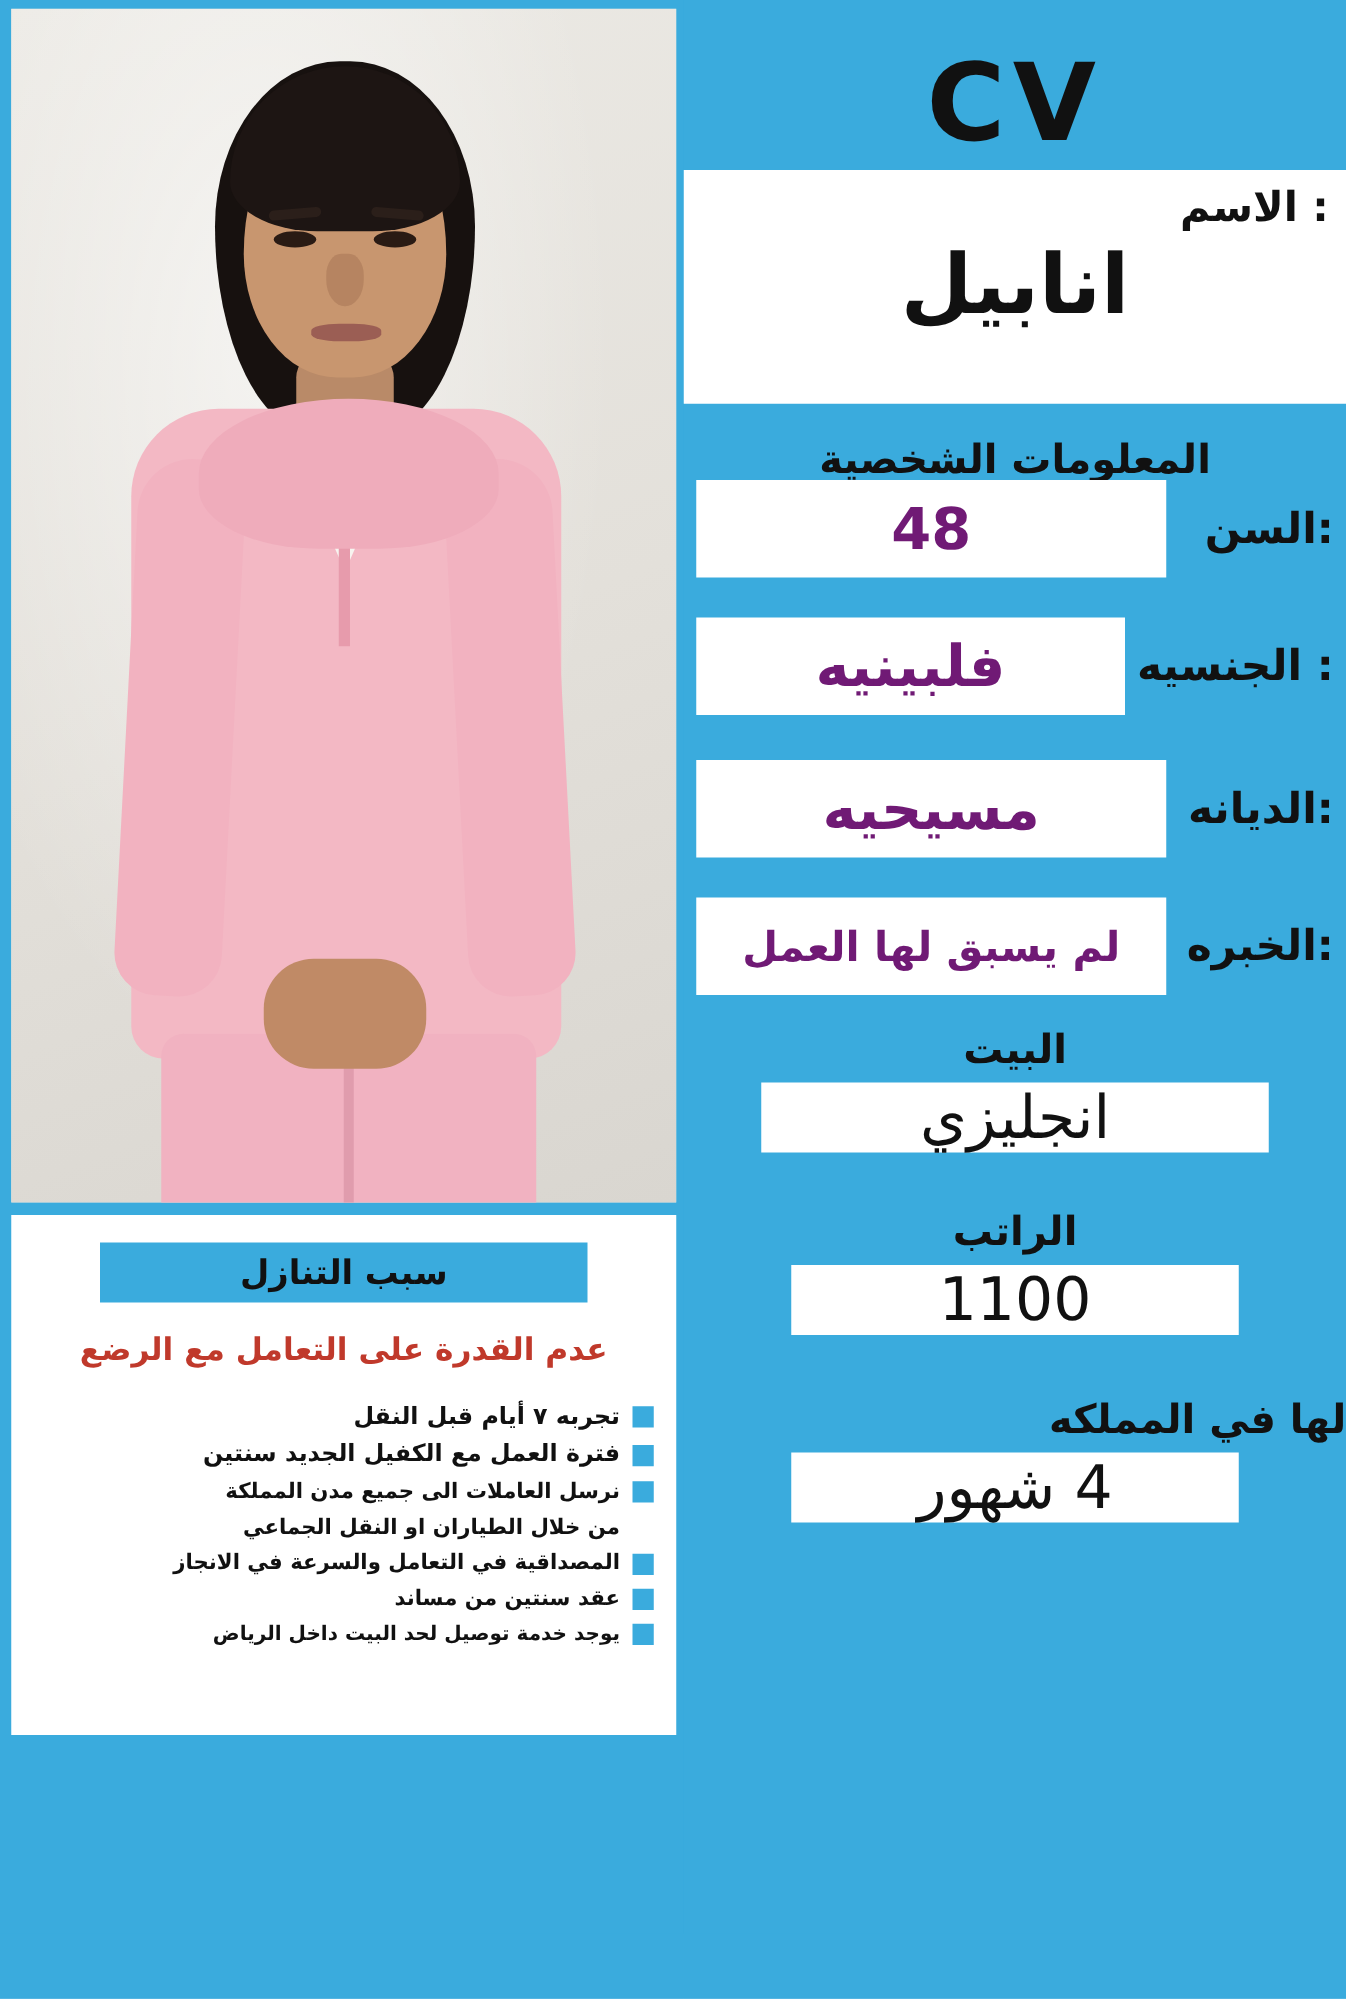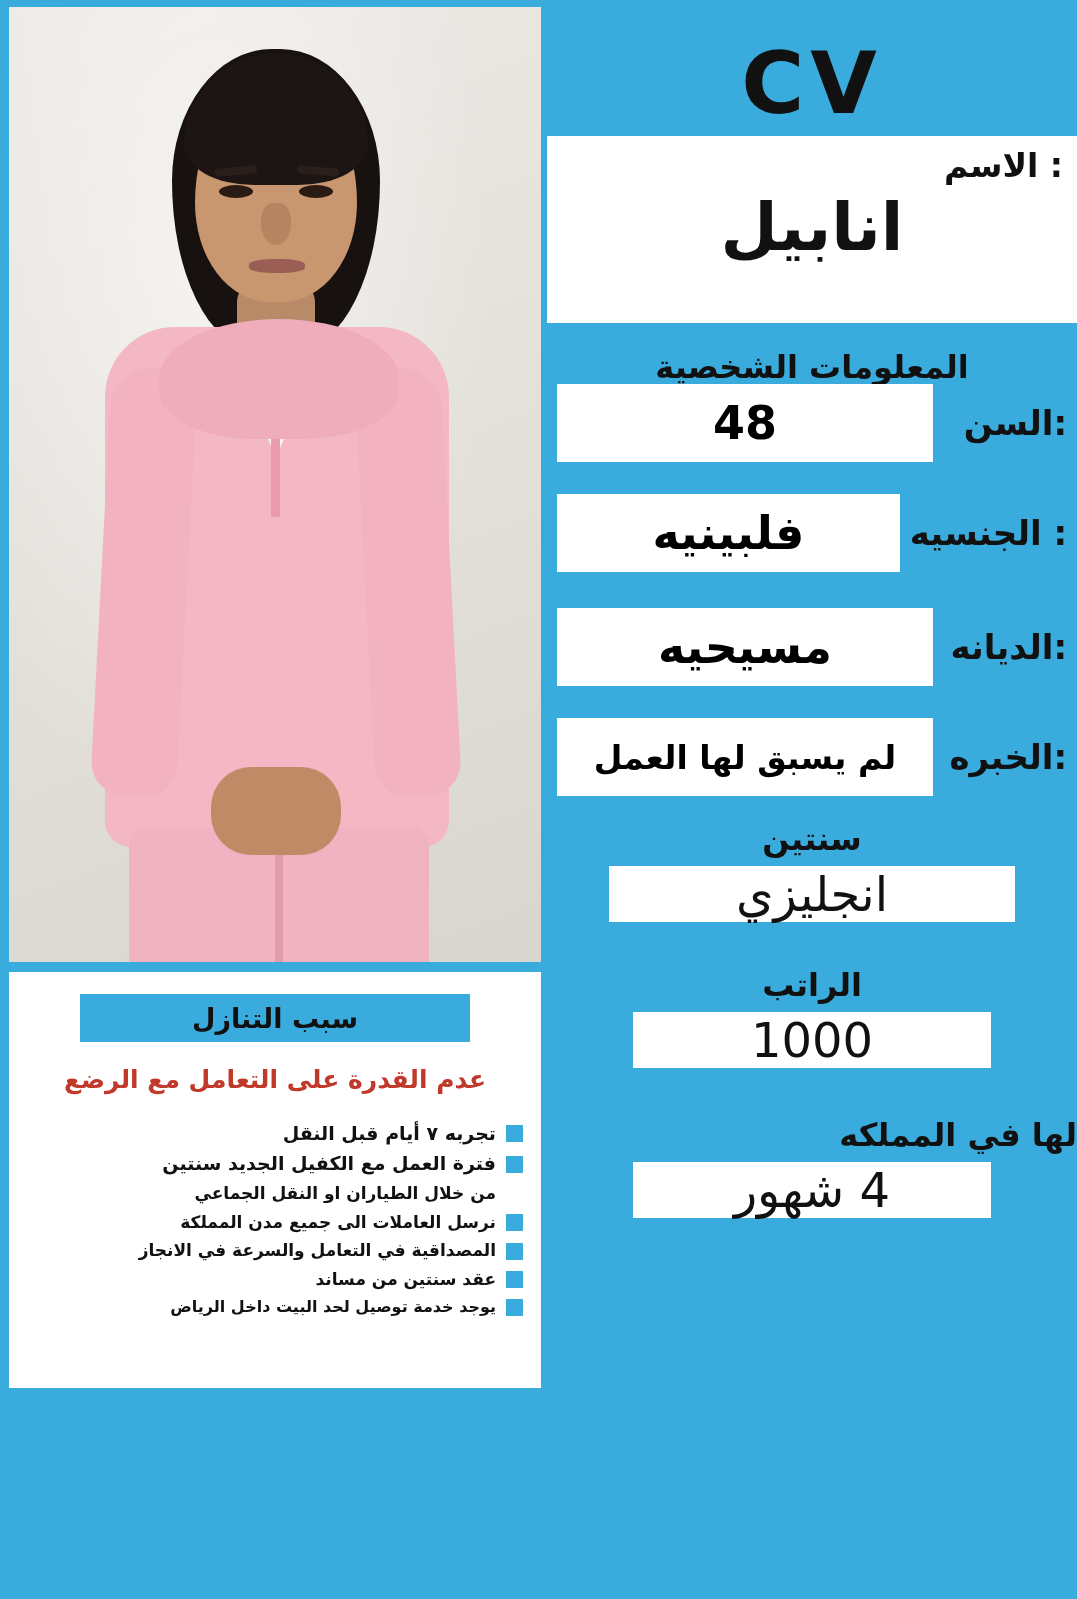--- a/index.html
+++ b/index.html
@@ -230,21 +230,21 @@
   }
   .field-value {
     flex: 1 1 auto;
     height: 78px;
     background: #ffffff;
     display: flex;
     align-items: center;
     justify-content: center;
     font-size: 46px;
     font-weight: bold;
-    color: #000000;
+    color: #701a75;
     line-height: 1;
     padding: 12px 6px;
   }
   .field-value.sm { font-size: 33px; }
   .r-age { top: 378px; }
   .r-nat { top: 488px; }
   .r-rel { top: 602px; }
   .r-exp { top: 712px; }
 
   .t-lang { top: 820px; }
@@ -312,26 +312,26 @@
       <div class="notes">
         <div class="note-row">
           <span class="note-bullet"></span>
           <span class="note-text">تجربه ٧ أيام قبل النقل</span>
         </div>
         <div class="note-row">
           <span class="note-bullet"></span>
           <span class="note-text">فترة العمل مع الكفيل الجديد سنتين</span>
         </div>
         <div class="note-row">
+          <span class="note-bullet"></span>
+          <span class="note-text small">نرسل العاملات الى جميع مدن المملكة</span>
+        </div>
+        <div class="note-row">
           <span class="note-bullet" style="visibility:hidden"></span>
           <span class="note-text small">من خلال الطياران او النقل الجماعي</span>
-        </div>
-        <div class="note-row">
-          <span class="note-bullet"></span>
-          <span class="note-text small">نرسل العاملات الى جميع مدن المملكة</span>
         </div>
         <div class="note-row">
           <span class="note-bullet"></span>
           <span class="note-text small">المصداقية في التعامل والسرعة في الانجاز</span>
         </div>
         <div class="note-row">
           <span class="note-bullet"></span>
           <span class="note-text small">عقد سنتين من مساند</span>
         </div>
         <div class="note-row">
@@ -368,24 +368,24 @@
     <div class="field-row r-rel">
       <span class="field-label">:الديانه</span>
       <span class="field-value">مسيحيه</span>
     </div>
 
     <div class="field-row r-exp">
       <span class="field-label">:الخبره</span>
       <span class="field-value sm">لم يسبق لها العمل</span>
     </div>
 
-    <div class="section-title t-lang">سنتين</div>
+    <div class="section-title t-lang">البيت</div>
     <div class="box-wide b-lang">انجليزي</div>
 
     <div class="section-title t-salary">الراتب</div>
-    <div class="box-wide b-salary">1000</div>
+    <div class="box-wide b-salary">1100</div>
 
     <div class="section-title t-inksa">لها في المملكه</div>
     <div class="box-wide b-inksa">4 شهور</div>
   </div>
 
   <div class="bottom-bar"></div>
 </div>
 
 </body></html>

